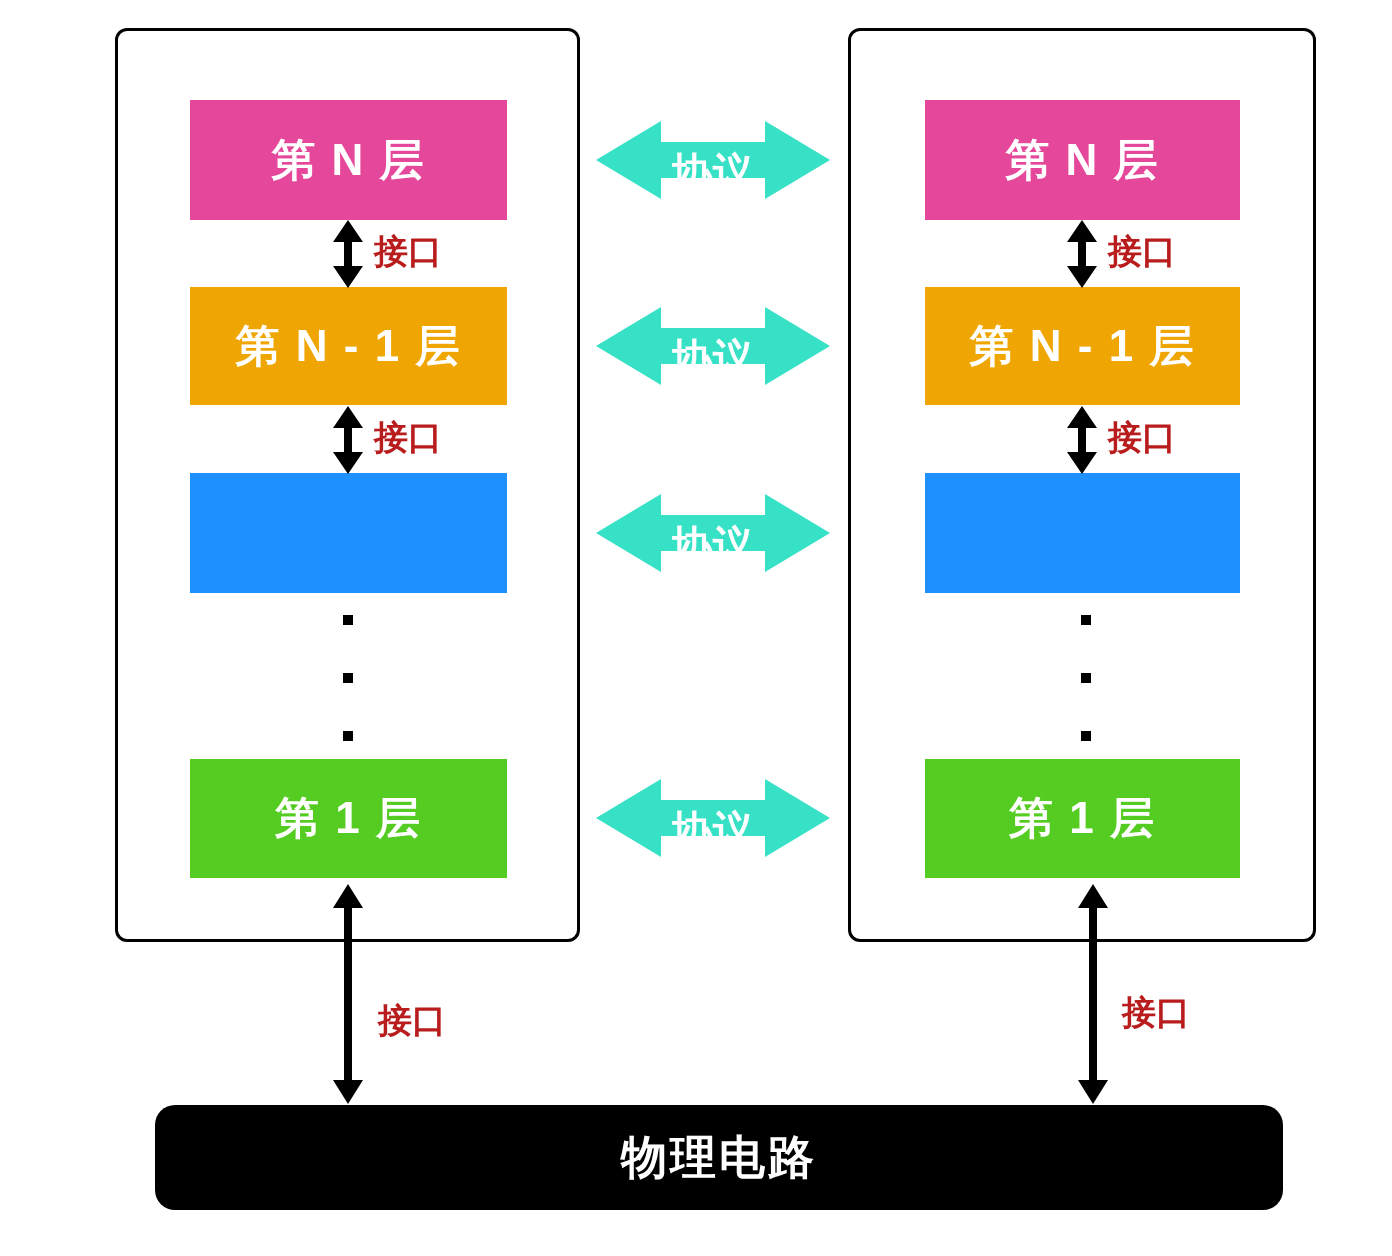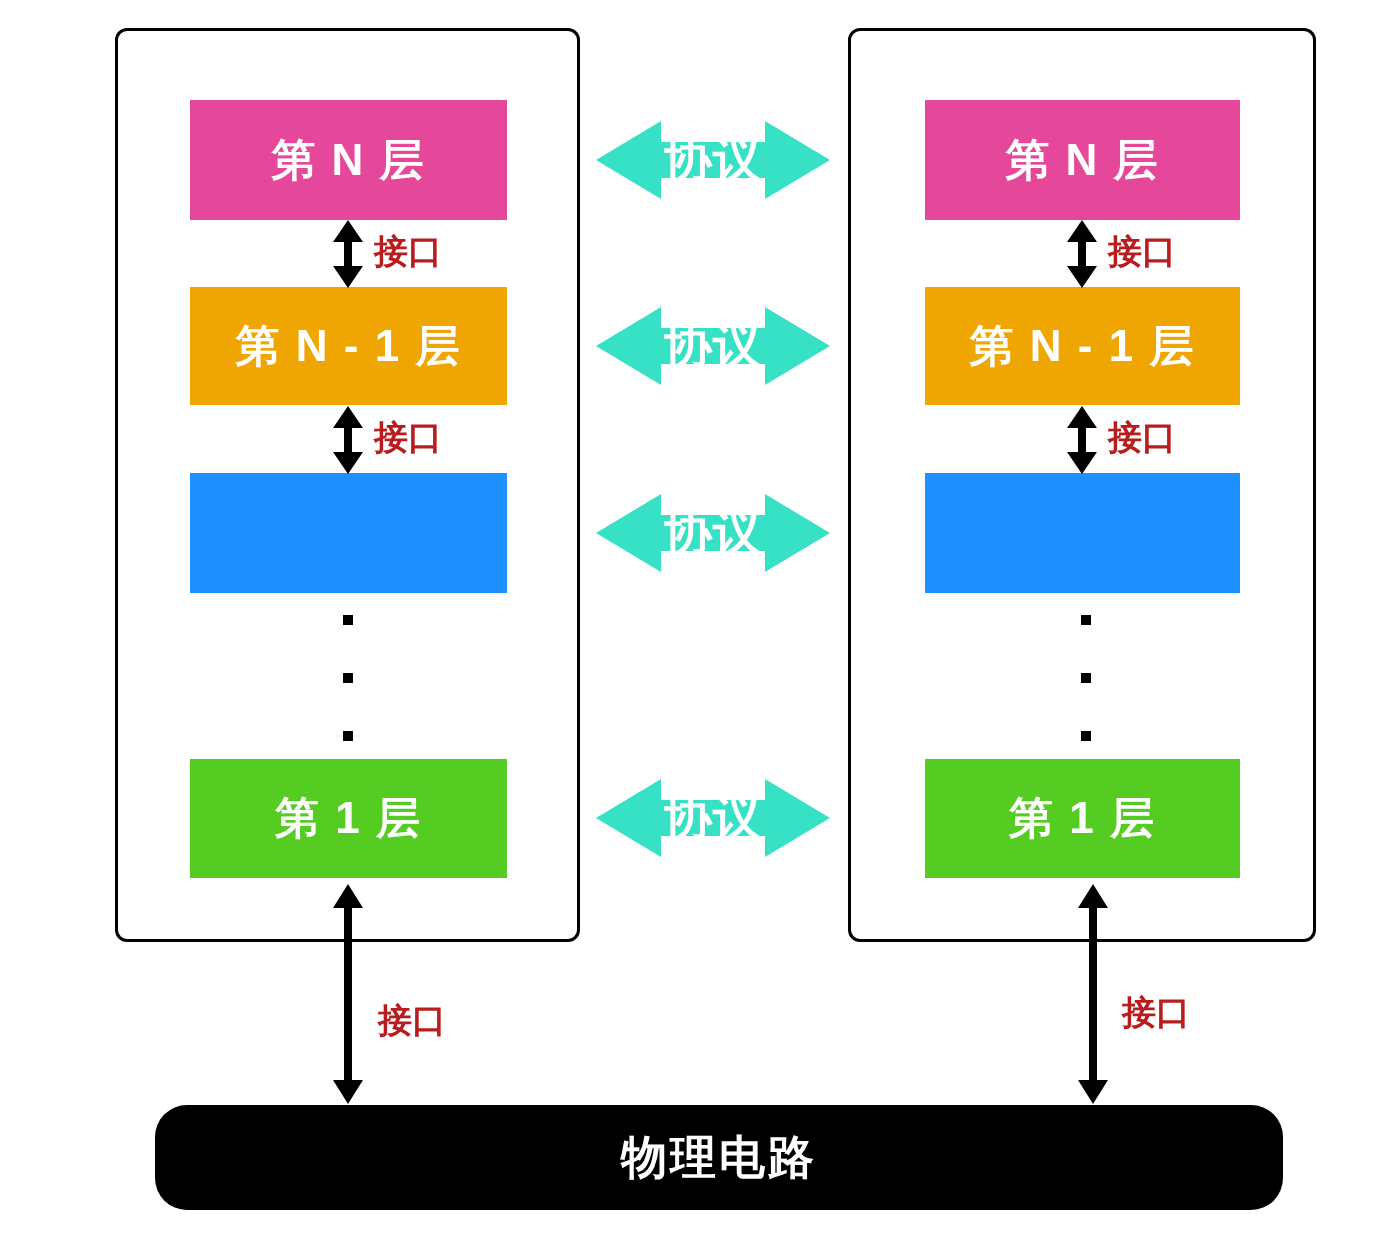--- a/index.html
+++ b/index.html
@@ -25,30 +25,30 @@
   .iface-label{
     position:absolute;color:#b91c1c;font-weight:bold;font-size:34px;
     line-height:40px;white-space:nowrap;
   }
 
   .dot{position:absolute;width:10px;height:10px;background:#000;}
 
   .proto-arrow{position:absolute;left:596px;width:234px;height:78px;}
   .proto-arrow svg{position:absolute;left:0;top:0;}
   .proto-label{
-    position:absolute;left:0;top:0;width:234px;height:78px;
+    position:absolute;left:0;top:12px;width:234px;height:78px;
     display:flex;align-items:center;justify-content:center;
-    color:#ffffff;font-weight:bold;font-size:48px;letter-spacing:1px;
+    color:#ffffff;font-weight:bold;font-size:40px;letter-spacing:1px;
   }
 
   .long-arrow{position:absolute;width:36px;top:884px;}
 
   .physical-box{
     position:absolute;left:155px;top:1105px;width:1128px;height:105px;
-    border-radius:32px;display:flex;align-items:center;justify-content:center;
+    border-radius:20px;display:flex;align-items:center;justify-content:center;
   }
   .physical-label{color:#ffffff;font-weight:bold;font-size:46px;letter-spacing:3px;}
 </style>
 </head>
 <body>
 
 <div class="canvas">
 
   <div class="system sysA">
 

